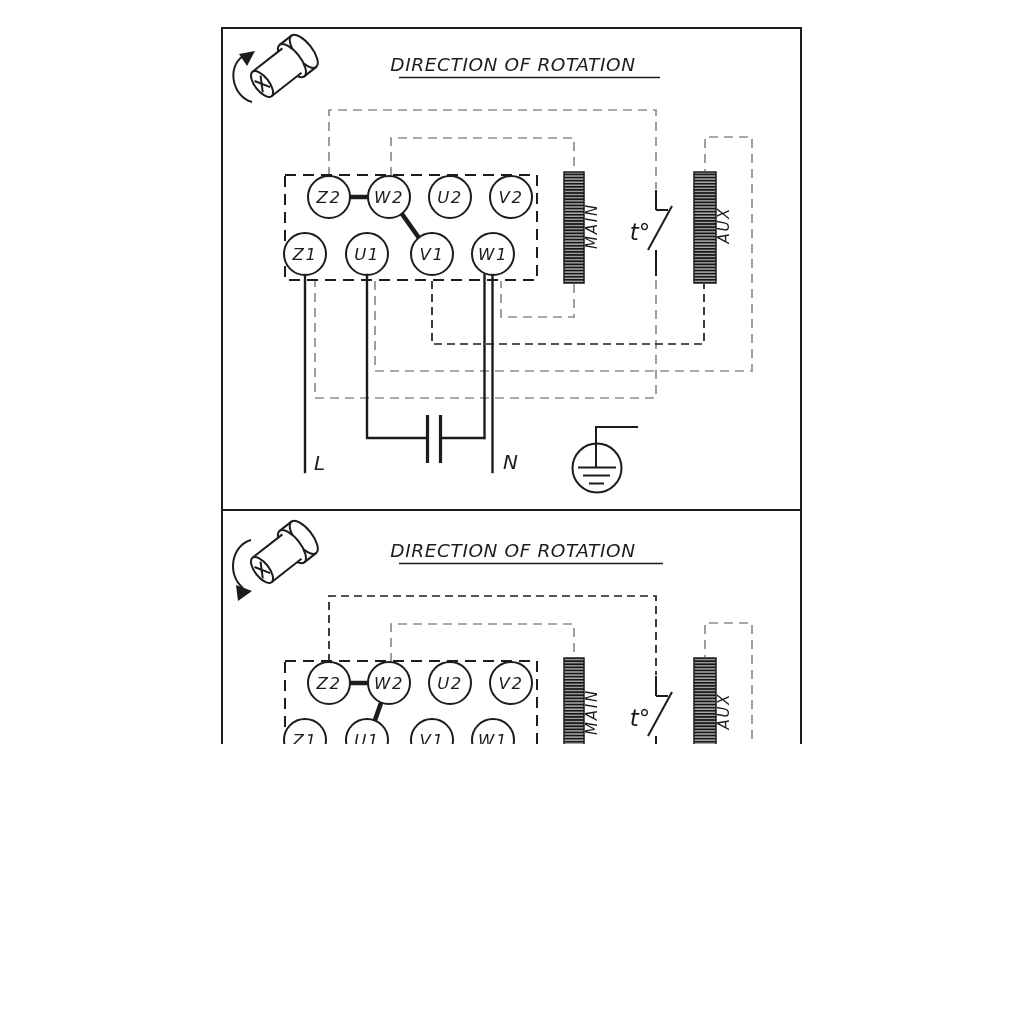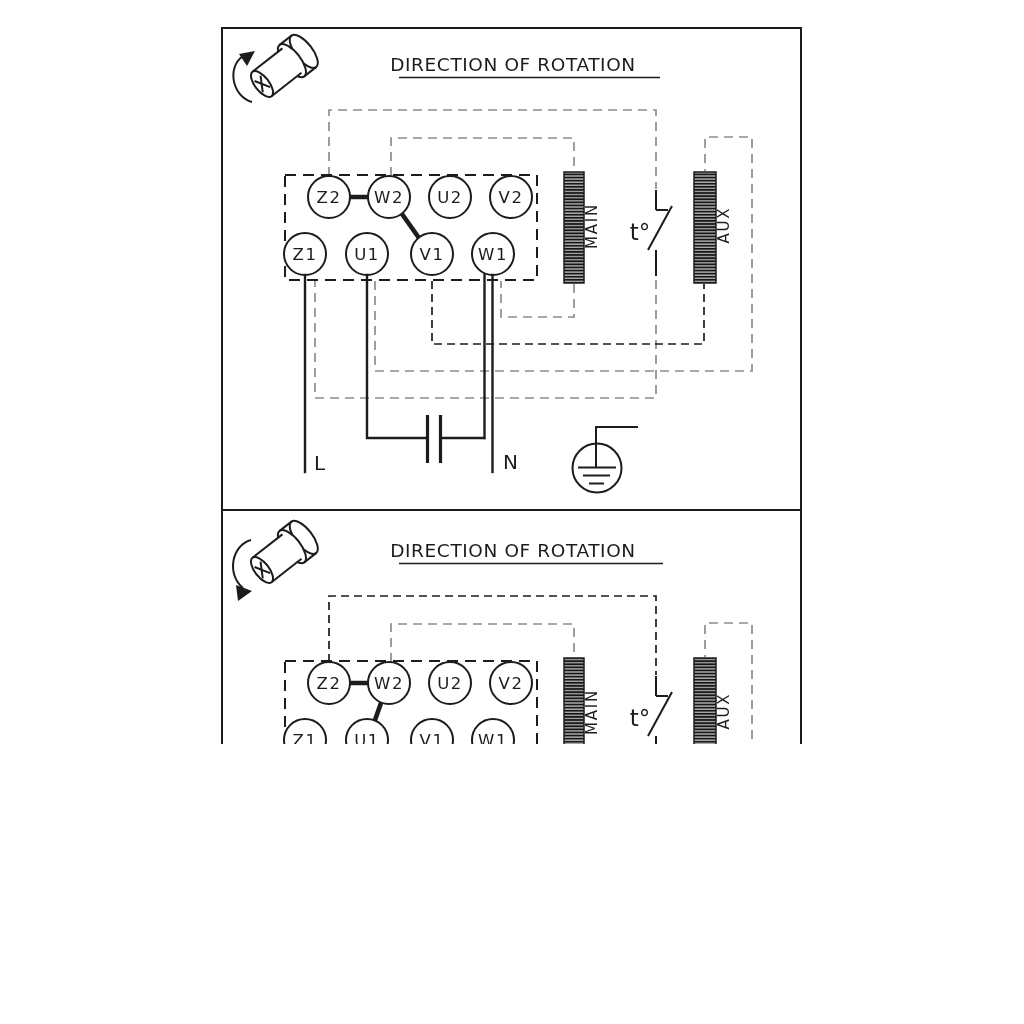--- a/index.html
+++ b/index.html
@@ -1,20 +1,20 @@
 <!DOCTYPE html>
 <html style="--line: #1c1c1c; --dash-gray: #8d8d8d; --background: #ffffff; --winding-fill: #a8a8a8; --winding-stripe: #161616;"><head>
 <meta charset="utf-8">
 <style>
   :root{
     --line:#1c1c1c; --dash-gray:#8d8d8d; --background:#ffffff;
     --winding-fill:#a8a8a8; --winding-stripe:#161616;
   }
   html,body{margin:0;padding:0;background:var(--background);}
-  #stage{position:relative;width:1024px;height:744px;background:var(--background);overflow:hidden;}
+  #stage{position:relative;width:1024px;height:744px;background:var(--background);overflow:hidden;font-style:italic;}
   svg text{font-family:"DejaVu Sans","Liberation Sans",sans-serif;fill:var(--line);}
   .panelBorder{fill:none;stroke:var(--line);stroke-width:2;}
   .titleText{font-size:18.5px;letter-spacing:.6px;text-anchor:middle;}
   .titleRule{stroke:var(--line);stroke-width:1.6;}
   .iconStroke{stroke:var(--line);stroke-width:2;fill:none;stroke-linejoin:round;}
   .iconFillW{fill:#fff;stroke:var(--line);stroke-width:2;}
   .arrowHead{fill:var(--line);stroke:none;}
   .blockRect{fill:none;stroke:var(--line);stroke-width:2;stroke-dasharray:11 7;}
   .term{fill:#fff;stroke:var(--line);stroke-width:2;}
   .termLabel{font-size:16.5px;letter-spacing:1.5px;text-anchor:middle;}

